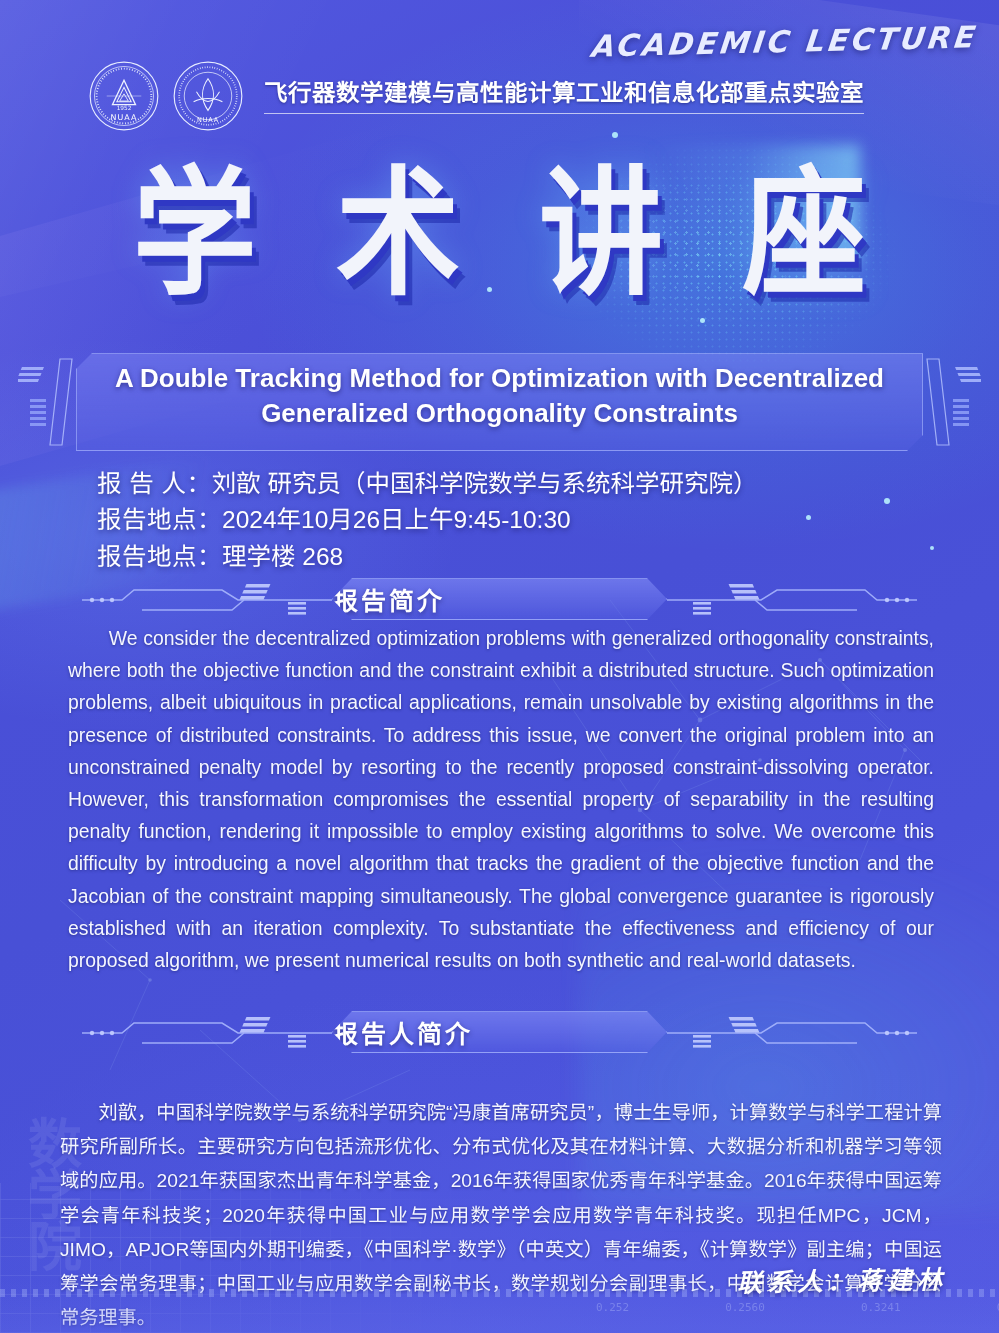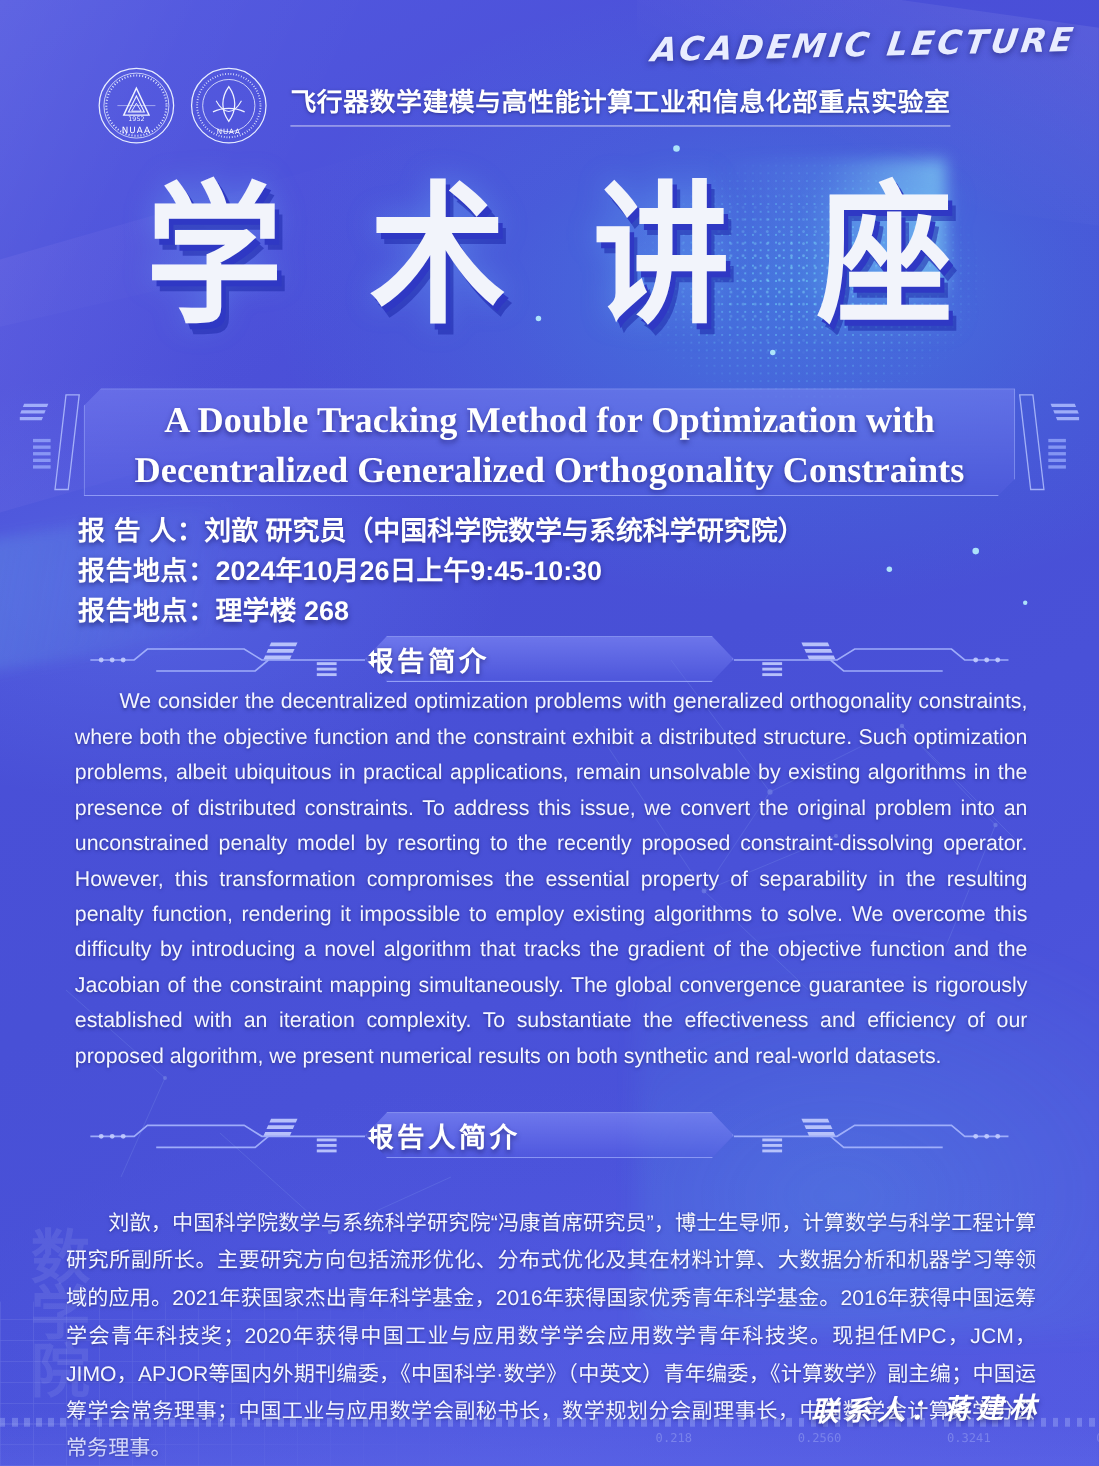--- a/index.html
+++ b/index.html
@@ -140,31 +140,30 @@
   }
   .tb-plate {
     position:absolute; left:58px; top:0; right:58px; height:98px;
     background:linear-gradient(180deg, rgba(126,134,244,0.48), rgba(88,96,226,0.30));
     border:1px solid rgba(175,190,255,0.55);
     clip-path:polygon(16px 0, 100% 0, 100% calc(100% - 16px), calc(100% - 16px) 100%, 0 100%, 0 16px);
   }
   .tb-text {
     position:absolute; left:70px; right:70px; top:8px;
     text-align:center;
-    font-size:33px; font-weight:700; line-height:1.36;
+    font-size:26px; font-weight:700; line-height:1.36;
     color:#ffffff;
     text-shadow:0 2px 5px rgba(25,25,100,0.6);
-    font-family:Liberation Serif, serif;
   }
   .tb-wing { position:absolute; top:4px; width:56px; height:90px; }
 
   
   .info {
-    position:absolute; left:71px; top:466px;
-    font-size:24.5px; font-weight:700; color:#ffffff;
+    position:absolute; left:97px; top:466px;
+    font-size:24.5px; font-weight:400; color:#ffffff;
     line-height:1.48;
     text-shadow:0 2px 5px rgba(25,25,100,0.62);
     white-space:nowrap;
   }
   .info .lbl { letter-spacing:0.5px; }
 
   
   .sec { position:absolute; left:0; width:999px; height:46px; }
   .sec-plate {
     position:absolute; left:332px; width:335px; height:42px; top:2px;
@@ -457,21 +456,21 @@
   <div class="bio" style="top:1052px;margin-top:44px;">
     <p>刘歆，中国科学院数学与系统科学研究院“冯康首席研究员”，博士生导师，计算数学与科学工程计算研究所副所长。主要研究方向包括流形优化、分布式优化及其在材料计算、大数据分析和机器学习等领域的应用。2021年获国家杰出青年科学基金，2016年获得国家优秀青年科学基金。2016年获得中国运筹学会青年科技奖；2020年获得中国工业与应用数学学会应用数学青年科技奖。现担任MPC，JCM，JIMO，APJOR等国内外期刊编委，《中国科学·数学》（中英文）青年编委，《计算数学》副主编；中国运筹学会常务理事；中国工业与应用数学会副秘书长，数学规划分会副理事长，中国数学会计算数学分会常务理事。</p>
   </div>
 
   <div class="grid-ghost"></div>
   <div class="ghost-cn">数<br>学<br>院</div>
 
   <div class="footer-strip"></div>
   <div class="dashes"></div>
   <div class="ghost-nums">
-    <span>0.218</span>
+    <span>0.252</span>
     <span>0.2560</span>
     <span>0.3241</span>
     <span>0.3868</span>
 
   </div>
   <div class="contact">联系人：蒋建林</div>
 
 </div>
 
 </body></html>

